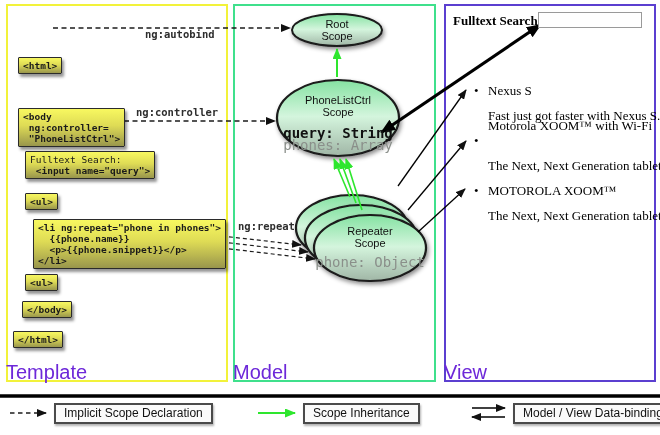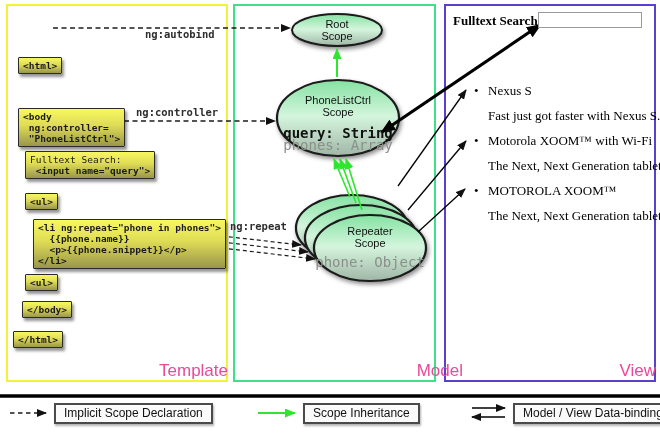--- a/index.html
+++ b/index.html
@@ -15,21 +15,21 @@
            font-family:"DejaVu Sans Mono","Liberation Mono",monospace;font-size:9.5px;line-height:11px;
            font-weight:bold;color:#1a1a1a;padding:2px 4px;white-space:pre;}
   .codebox .plain{font-weight:normal;}
   .nglabel{position:absolute;z-index:6;font-family:"DejaVu Sans Mono","Liberation Mono",monospace;
            font-size:10.5px;font-weight:bold;color:#2e2e2e;white-space:pre;}
   .scope-text{position:absolute;z-index:6;text-align:center;white-space:pre;color:#111;}
   .scope-name{font-size:11px;line-height:12px;text-align:center;}
   .scope-prop{font-family:"DejaVu Sans Mono","Liberation Mono",monospace;font-size:14px;line-height:12px;}
   .prop-bold{font-weight:bold;color:#111;}
   .prop-gray{color:#8a8f8a;}
-  .col-title{position:absolute;z-index:6;top:361px;font-size:17px;color:#ec4899;text-align:right;}
+  .col-title{position:absolute;z-index:6;top:361px;font-size:20px;color:#6d28d9;text-align:left;}
   .view-text{position:absolute;z-index:6;font-family:"Liberation Serif","DejaVu Serif",serif;
              font-size:13px;color:#000;white-space:nowrap;}
   .bullet{position:absolute;z-index:6;font-family:"Liberation Serif",serif;font-size:13px;color:#000;}
   #search-input{position:absolute;z-index:7;left:538px;top:12px;width:104px;height:16px;
                 border:1px solid #9a9a9a;background:#fff;box-sizing:border-box;font-size:11px;padding:0 3px;}
   .legend-box{position:absolute;z-index:6;top:403px;background:#fafafa;border:2px solid #4a4a4a;
               box-shadow:1px 2px 2px rgba(0,0,0,.3);font-size:12px;color:#111;padding:1px 8px 2px 8px;
               white-space:nowrap;}
 </style>
 </head>
@@ -101,41 +101,41 @@
   <div class="codebox" style="left:33px;top:219px;">&lt;li ng:repeat="phone in phones"&gt;
   {{phone.name}}
   &lt;p&gt;{{phone.snippet}}&lt;/p&gt;
 &lt;/li&gt;</div>
   <div class="codebox" style="left:25px;top:274px;">&lt;ul&gt;</div>
   <div class="codebox" style="left:22px;top:301px;">&lt;/body&gt;</div>
   <div class="codebox" style="left:13px;top:331px;">&lt;/html&gt;</div>
 
   <div class="nglabel" style="left:145px;top:28px;">ng:autobind</div>
   <div class="nglabel" style="left:136px;top:106px;">ng:controller</div>
-  <div class="nglabel" style="left:230px;top:220px;">ng:repeat</div>
+  <div class="nglabel" style="left:238px;top:220px;">ng:repeat</div>
 
   <div class="scope-text scope-name" style="left:292px;top:18px;width:90px;">Root
 Scope</div>
   <div class="scope-text scope-name" style="left:278px;top:94px;width:120px;">PhoneListCtrl
 Scope</div>
   <div class="scope-text scope-prop prop-bold" style="left:278px;top:127px;width:120px;">query: String</div>
   <div class="scope-text scope-prop prop-gray" style="left:278px;top:139px;width:120px;">phones: Array</div>
   <div class="scope-text scope-name" style="left:315px;top:225px;width:110px;">Repeater
 Scope</div>
   <div class="scope-text scope-prop prop-gray" style="left:315px;top:256px;width:110px;">phone: Object</div>
 
   <div class="view-text" style="left:453px;top:13px;font-weight:600;">Fulltext Search:</div>
   <input id="search-input" type="text" value="" style="">
 
   <span class="bullet" style="left:474px;top:83px;">•</span>
   <div class="view-text" style="left:488px;top:83px;">Nexus S</div>
   <div class="view-text" style="left:488px;top:108px;">Fast just got faster with Nexus S.</div>
 
   <span class="bullet" style="left:474px;top:133px;">•</span>
-  <div class="view-text" style="left:488px;top:133px;">Motorola XOOM™  with Wi-Fi</div>
+  <div class="view-text" style="left:488px;top:118px;">Motorola XOOM™  with Wi-Fi</div>
   <div class="view-text" style="left:488px;top:158px;">The Next, Next Generation tablet.</div>
 
   <span class="bullet" style="left:474px;top:183px;">•</span>
   <div class="view-text" style="left:488px;top:183px;">MOTOROLA XOOM™</div>
   <div class="view-text" style="left:488px;top:208px;">The Next, Next Generation tablet.</div>
 
   <div class="col-title" style="left:6px;width:222px;">Template</div>
   <div class="col-title" style="left:233px;width:230px;">Model</div>
   <div class="col-title" style="left:444px;width:212px;">View</div>
 

